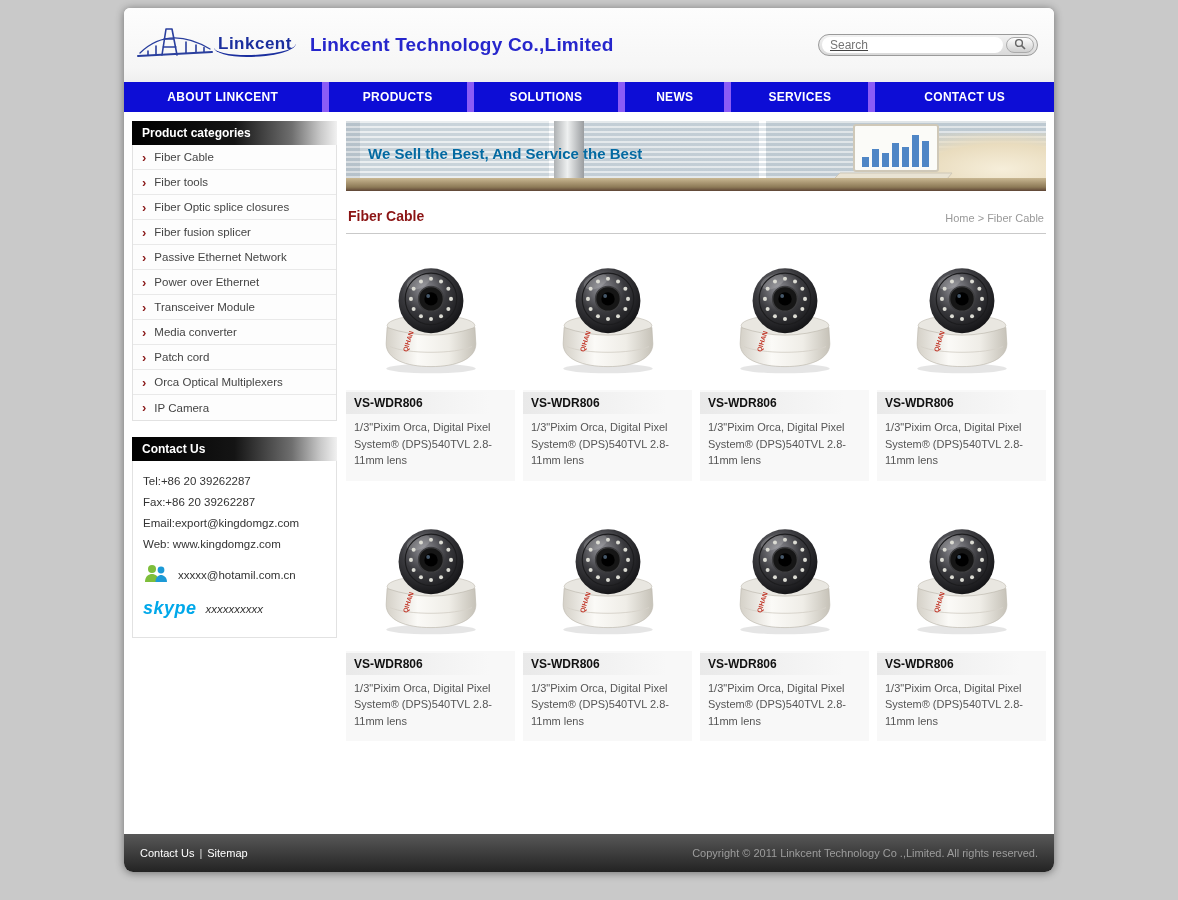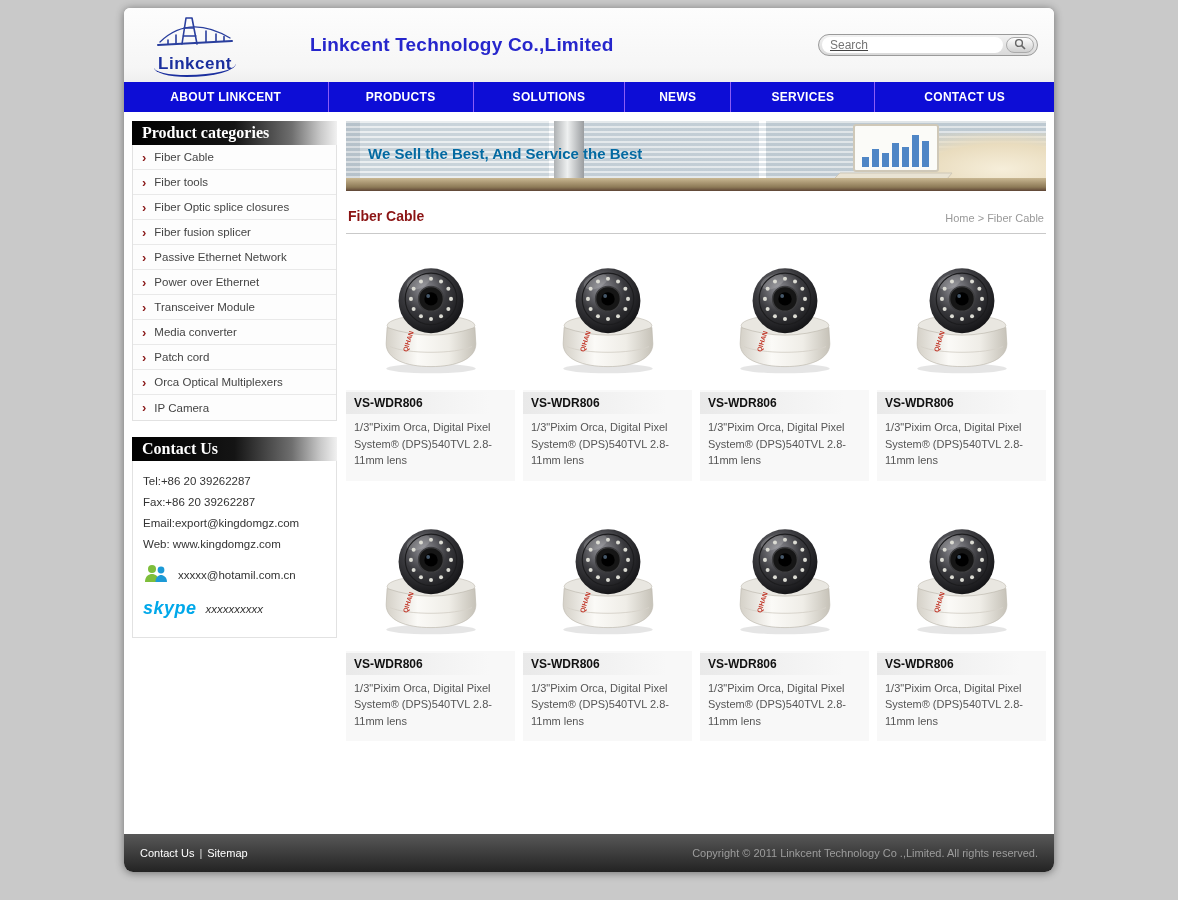--- a/index.html
+++ b/index.html
@@ -19,21 +19,21 @@
 
   
   header {
     height: 74px;
     display: flex;
     align-items: center;
     padding: 0 16px 0 12px;
     background: linear-gradient(180deg,#fdfdfd 0%,#f6f6f6 80%,#efefef 100%);
     position: relative;
   }
-  .logo { display:flex; flex-direction:column; align-items:center; width:118px; cursor:pointer; }
+  .logo { display:flex; align-items:center; width:118px; cursor:pointer; }
   .logo-text {
     color:#1b2f9e; font-weight:bold; font-size:17px; letter-spacing:.5px;
     border-bottom:2px solid #1b2f9e; border-radius:0 0 60% 40%; padding:0 4px 1px;
   }
   .site-title {
     margin:0 0 0 56px; font-size:19px; font-weight:bold; color:#2626cc; letter-spacing:.2px;
   }
   .search {
     margin-left:auto; display:flex; align-items:center;
     width:220px; height:22px; padding:2px 3px;
@@ -50,36 +50,35 @@
     width:28px; height:16px; margin-left:3px; border:1px solid #aaa; border-radius:8px;
     background:linear-gradient(#fefefe,#cfcfcf);
     display:flex; align-items:center; justify-content:center; cursor:pointer; padding:0;
   }
 
   
   nav { display:flex; height:30px; background:#0d0dd6; }
   nav a {
     display:flex; align-items:center; justify-content:center;
     color:#fff; font-size:12px; font-weight:bold; letter-spacing:.3px;
-    border-right:1px solid #8b5cf6; text-decoration:none; cursor:pointer;
+    border-right:7px solid #8b5cf6; text-decoration:none; cursor:pointer;
   }
   nav a:last-child { border-right:none; }
   .nv0{width:22%;} .nv1{width:15.6%;} .nv2{width:16.3%;} .nv3{width:11.4%;} .nv4{width:15.5%;} .nv5{width:19.2%;}
 
   
   .content { display:flex; align-items:flex-start; padding:9px 8px 20px; min-height:722px; background:#fff; }
   aside { flex:0 0 205px; width:205px; }
   main { flex:1; margin-left:9px; min-width:0; }
 
   
   .side-head {
     height:24px; line-height:24px; padding-left:10px;
-    color:#fff; font-size:16px; font-weight:bold;
+    color:#fff; font-size:12px; font-weight:bold;
     background:linear-gradient(90deg,#000 0%,#141414 50%,#6f6f6f 78%,#c9c9c9 92%,#f1f1f1 100%);
-    font-family:Liberation Serif, serif;
   }
   .cats { list-style:none; margin:0 0 16px; padding:0; border:1px solid #e2e2e2; border-top:none; }
   .cats li {
     display:flex; align-items:center; gap:8px; height:25px; padding-left:9px;
     border-bottom:1px solid #e9e9e9; font-size:11.5px; color:#444;
     background:#fdfdfd; cursor:pointer;
   }
   .cats li:last-child { border-bottom:none; }
   .arr { color:#8b1a1a; font-weight:bold; font-size:13px; line-height:1; }
 

